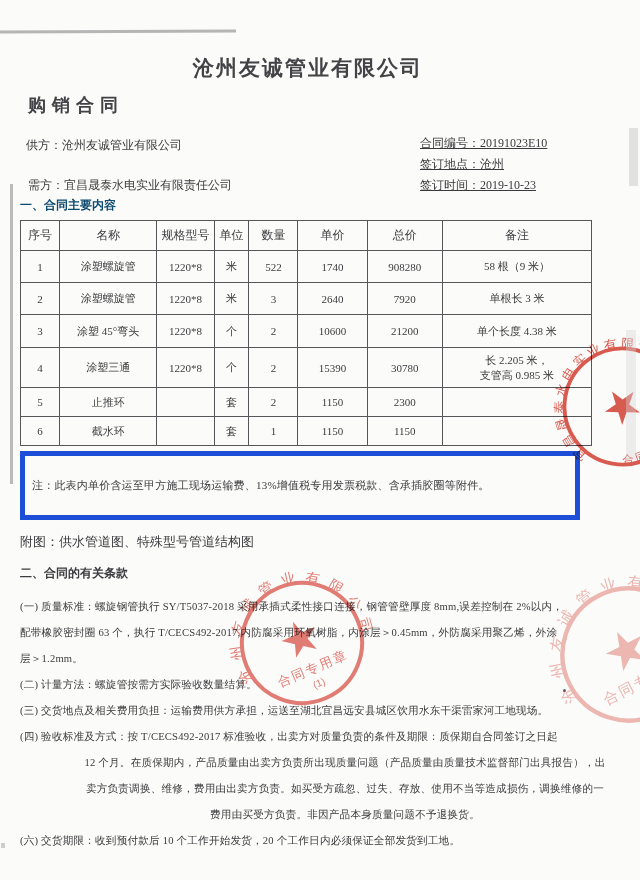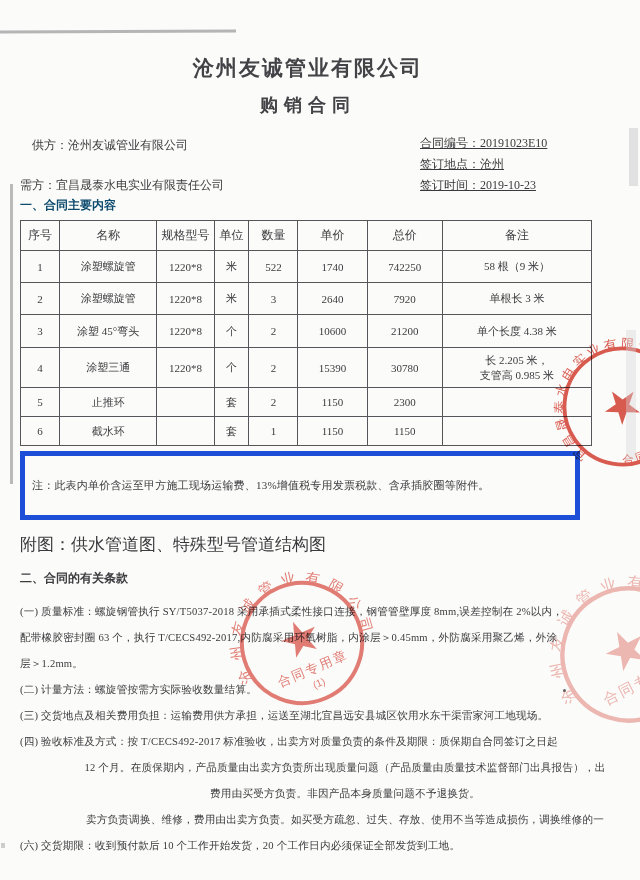--- a/index.html
+++ b/index.html
@@ -4,42 +4,42 @@
 <style>
   html,body{margin:0;padding:0;background:#e8e8e6;}
   .page{
     position:relative;width:640px;height:880px;margin:0 auto;
     background:#fbfbf9;overflow:hidden;
     font-family:"Liberation Serif","DejaVu Serif",serif;
     color:#3a3a3e;
   }
   .content{position:absolute;left:0;top:0;width:640px;padding:54px 0 0 20px;box-sizing:border-box;}
   .doc-title{width:560px;margin-left:8px;text-align:center;font-size:21px;font-weight:600;letter-spacing:2px;color:#434347;}
-  .doc-subtitle{width:560px;margin-left:8px;margin-top:11px;text-align:center;font-size:18px;font-weight:600;letter-spacing:6px;color:#434347;}
+  .doc-subtitle{width:560px;margin-left:8px;margin-top:11px;text-align:left;font-size:18px;font-weight:600;letter-spacing:6px;color:#434347;}
   .parties{position:relative;margin-top:16px;height:62px;font-size:12px;}
-  .party-left-1{position:absolute;left:12px;top:4px;}
-  .party-left-2{position:absolute;left:0;top:44px;}
+  .party-left-1{position:absolute;left:6px;top:4px;}
+  .party-left-2{position:absolute;left:8px;top:44px;}
   .party-right{position:absolute;left:400px;top:0;line-height:21px;text-decoration:underline;}
   .sec-heading{font-size:12px;font-weight:600;color:#0c4a6e;margin-top:2px;}
   table.items{border-collapse:collapse;table-layout:fixed;width:572px;margin-top:6px;}
   table.items th,table.items td{
     border:1px solid #55555a;font-weight:normal;text-align:center;
     font-size:11px;color:#3c3c40;padding:0 2px;overflow:hidden;
   }
   table.items thead tr{height:30px;}
   table.items thead th{font-size:12px;}
   tbody tr:nth-child(1){height:32px;}
   tbody tr:nth-child(2){height:32px;}
   tbody tr:nth-child(3){height:33px;}
   tbody tr:nth-child(4){height:40px;}
   tbody tr:nth-child(5){height:29px;}
   tbody tr:nth-child(6){height:29px;}
   tbody tr.total-row{height:34px;}
   .note-box{width:536px;border:5px solid #1d4ed8;margin-top:5px;padding:22px 7px;font-size:11px;letter-spacing:.2px;}
-  .attach-line{margin-top:13px;font-size:17px;}
+  .attach-line{margin-top:13px;font-size:13px;}
   .sec-heading2{margin-top:14px;font-size:12px;font-weight:600;color:#3c3c40;}
   .clauses{margin-top:12px;}
   .clause-line{font-size:10.6px;line-height:26px;white-space:nowrap;letter-spacing:.2px;}
   .clause-line.indent{padding-left:30px;text-align:center;}
   .clause-line.gap{margin-top:9px;}
   
   .stamp{position:absolute;mix-blend-mode:multiply;filter:blur(.3px);}
   .stamp text{font-family:"Liberation Sans","DejaVu Sans",sans-serif;}
   .stamp-buyer{opacity:.88;}
   .stamp-mid{opacity:.78;}
@@ -98,21 +98,21 @@
           </tr>
         </thead>
       <tbody id="items-tbody">
           <tr>
             <td>1</td>
             <td>涂塑螺旋管</td>
             <td>1220*8</td>
             <td>米</td>
             <td>522</td>
             <td>1740</td>
-            <td>742250</td>
+            <td>908280</td>
             <td>58 根（9 米）</td>
           </tr>
           <tr>
             <td>2</td>
             <td>涂塑螺旋管</td>
             <td>1220*8</td>
             <td>米</td>
             <td>3</td>
             <td>2640</td>
             <td>7920</td>
@@ -168,22 +168,22 @@
     <div class="attach-line">附图：供水管道图、特殊型号管道结构图</div>
     <div class="sec-heading2">二、合同的有关条款</div>
     <div class="clauses" id="clauses">
         <div class="clause-line">(一) 质量标准：螺旋钢管执行 SY/T5037-2018 采用承插式柔性接口连接，钢管管壁厚度 8mm,误差控制在 2%以内，</div>
         <div class="clause-line">配带橡胶密封圈 63 个，执行 T/CECS492-2017,内防腐采用环氧树脂，内涂层＞0.45mm，外防腐采用聚乙烯，外涂</div>
         <div class="clause-line">层＞1.2mm。</div>
         <div class="clause-line">(二) 计量方法：螺旋管按需方实际验收数量结算。</div>
         <div class="clause-line">(三) 交货地点及相关费用负担：运输费用供方承担，运送至湖北宜昌远安县城区饮用水东干渠雷家河工地现场。</div>
         <div class="clause-line">(四) 验收标准及方式：按 T/CECS492-2017 标准验收，出卖方对质量负责的条件及期限：质保期自合同签订之日起</div>
         <div class="clause-line indent">12 个月。在质保期内，产品质量由出卖方负责所出现质量问题（产品质量由质量技术监督部门出具报告），出</div>
+        <div class="clause-line indent">卖方负责调换、维修，费用由出卖方负责。如买受方疏忽、过失、存放、使用不当等造成损伤，调换维修的一</div>
         <div class="clause-line indent">费用由买受方负责。非因产品本身质量问题不予退换货。</div>
-        <div class="clause-line indent">卖方负责调换、维修，费用由出卖方负责。如买受方疏忽、过失、存放、使用不当等造成损伤，调换维修的一</div>
         <div class="clause-line">(六) 交货期限：收到预付款后 10 个工作开始发货，20 个工作日内必须保证全部发货到工地。</div>
       </div>
   </div>
 
   <svg class="stamp stamp-buyer" style="left: 550px; top: 334px; width: 145px; height: 145px; color: rgb(216, 69, 58);" viewBox="-75 -75 150 150">
     <g transform="rotate(-35)">
       <circle r="60" fill="none" stroke="currentColor" stroke-width="4"></circle>
       <path id="arc-a-top" d="M -55,27 A 61,61 0 1 1 55,27" fill="none"></path>
       <path id="arc-a-bot" d="M -36,47 A 59,59 0 0 0 36,47" fill="none"></path>
       <polygon fill="currentColor" points="0,-19 4.3,-5.9 18.1,-5.9 6.9,2.3 11.2,15.4 0,7.3 -11.2,15.4 -6.9,2.3 -18.1,-5.9 -4.3,-5.9"></polygon>

